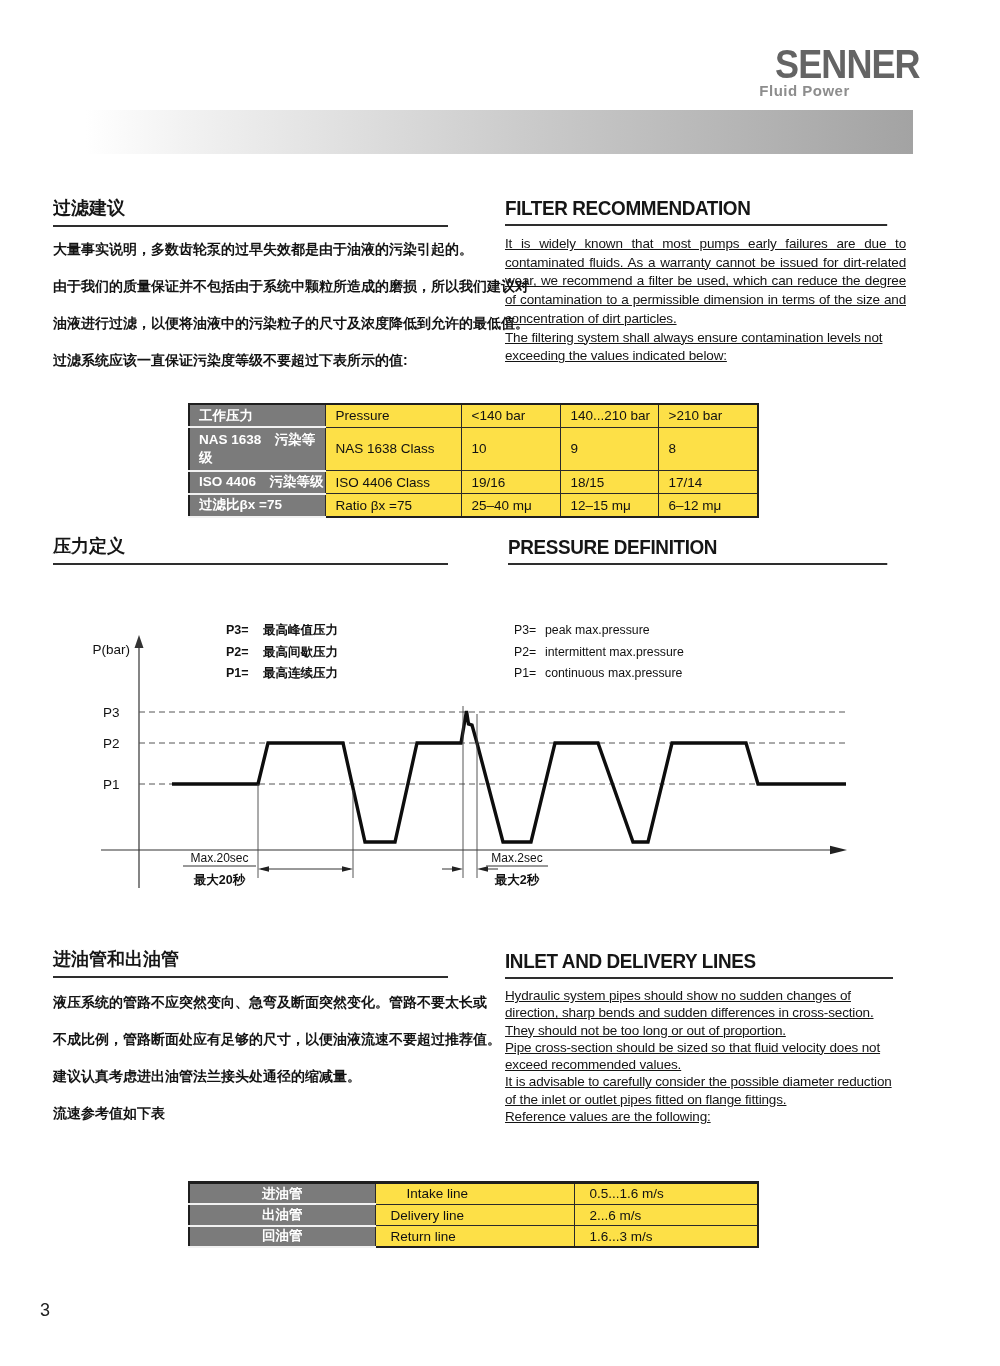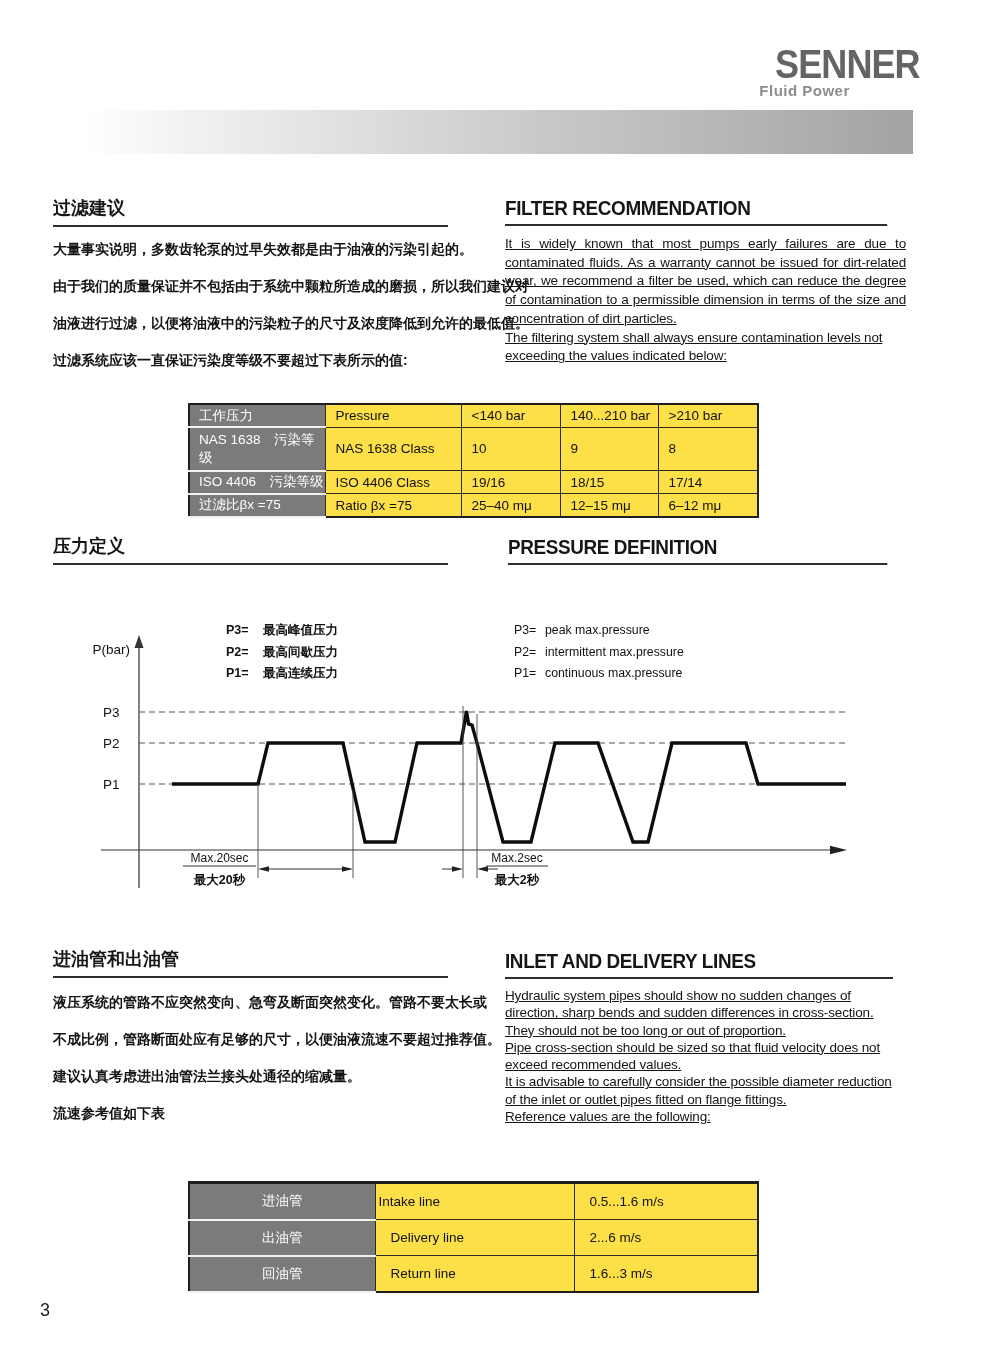--- a/index.html
+++ b/index.html
@@ -32,24 +32,24 @@
   
   .zh-body { position:absolute; width:406px; }
   .zh-line { font-size:14px; font-weight:700; line-height:37px; white-space:nowrap; color:#141414; }
   .en-body { position:absolute; width:401px; font-size:13.5px; letter-spacing:-0.15px; color:#141414; }
   .en-body p { text-align:justify;text-decoration:underline; }
   .s1-en p { line-height:18.7px; }
   .s3-en p { line-height:17.3px; text-align:left; }
   
   table { position:absolute; border-collapse:collapse; table-layout:fixed; border:2px solid #1f1f1f; }
   td { border:1px solid #2a2a2a; font-size:13.5px; vertical-align:middle; padding-left:10px; }
-  td.dk { background:#7b7b7b; color:#ffffff; font-weight:400; border-bottom:2px solid #f2f2f2; padding-left:9px; }
+  td.dk { background:#7b7b7b; color:#ffffff; font-weight:700; border-bottom:2px solid #f2f2f2; padding-left:9px; }
   td.lt { background:#fde047; color:#111; }
   #filter-table { left:188px; top:403px; width:569px; height:115px; }
-  #flow-table   { left:188px; top:1181px; width:569px; height:112px; border-top:3px solid #1f1f1f; }
+  #flow-table   { left:188px; top:1181px; width:569px; height:67px; border-top:3px solid #1f1f1f; }
   #flow-table td.dk { text-align:center; padding-left:0; }
   
   #pressure-chart { position:absolute; left:0; top:600px; width:1000px; height:300px; }
   
   .page-num { position:absolute; left:40px; top:1300px; font-size:18px; color:#222; }
 </style>
 </head>
 <body>
 
 <div class="brand">
@@ -180,21 +180,21 @@
 
 <table id="flow-table">
   <colgroup>
       <col style="width:186px">
       <col style="width:199px">
       <col style="width:184px">
     </colgroup>
   <tbody>
     <tr>
       <td class="dk">进油管</td>
-      <td class="lt" style="padding-left:3px;">Intake line</td>
+      <td class="lt" style="padding-left:31px;">Intake line</td>
       <td class="lt" style="padding-left:15px;">0.5...1.6 m/s</td>
     </tr>
     <tr>
       <td class="dk">出油管</td>
       <td class="lt" style="padding-left:15px;">Delivery line</td>
       <td class="lt" style="padding-left:15px;">2...6 m/s</td>
     </tr>
     <tr>
       <td class="dk">回油管</td>
       <td class="lt" style="padding-left:15px;">Return line</td>

